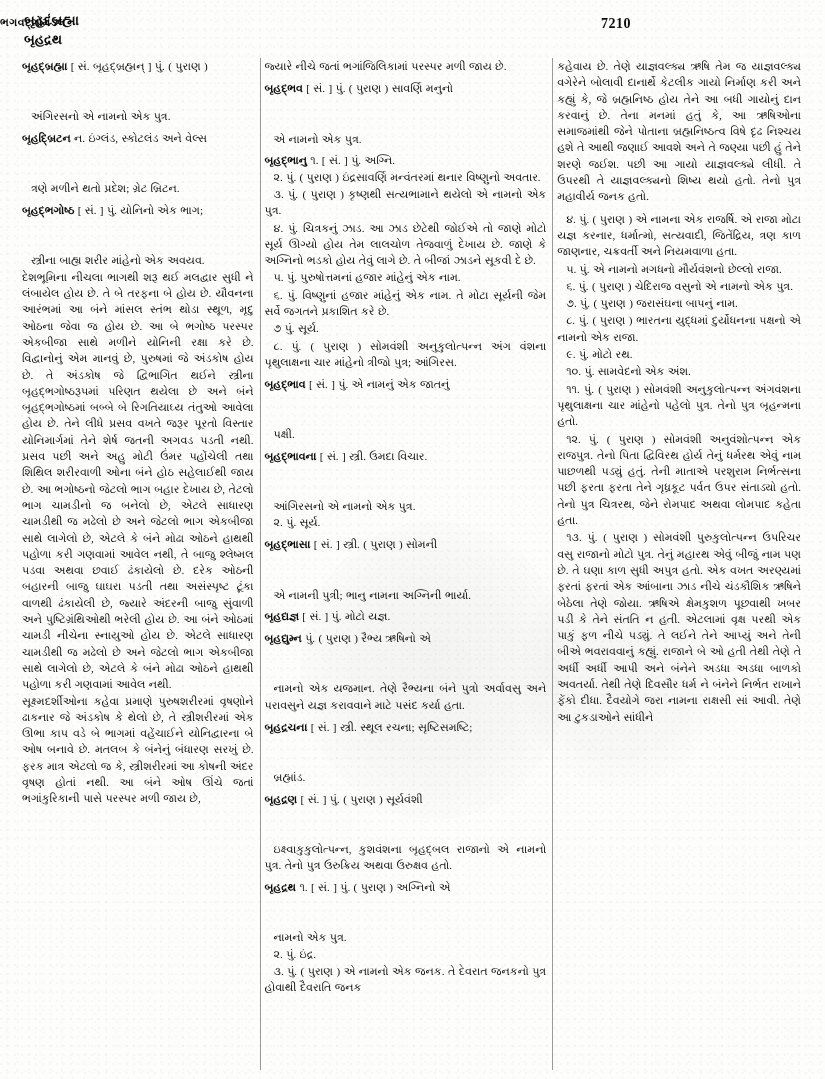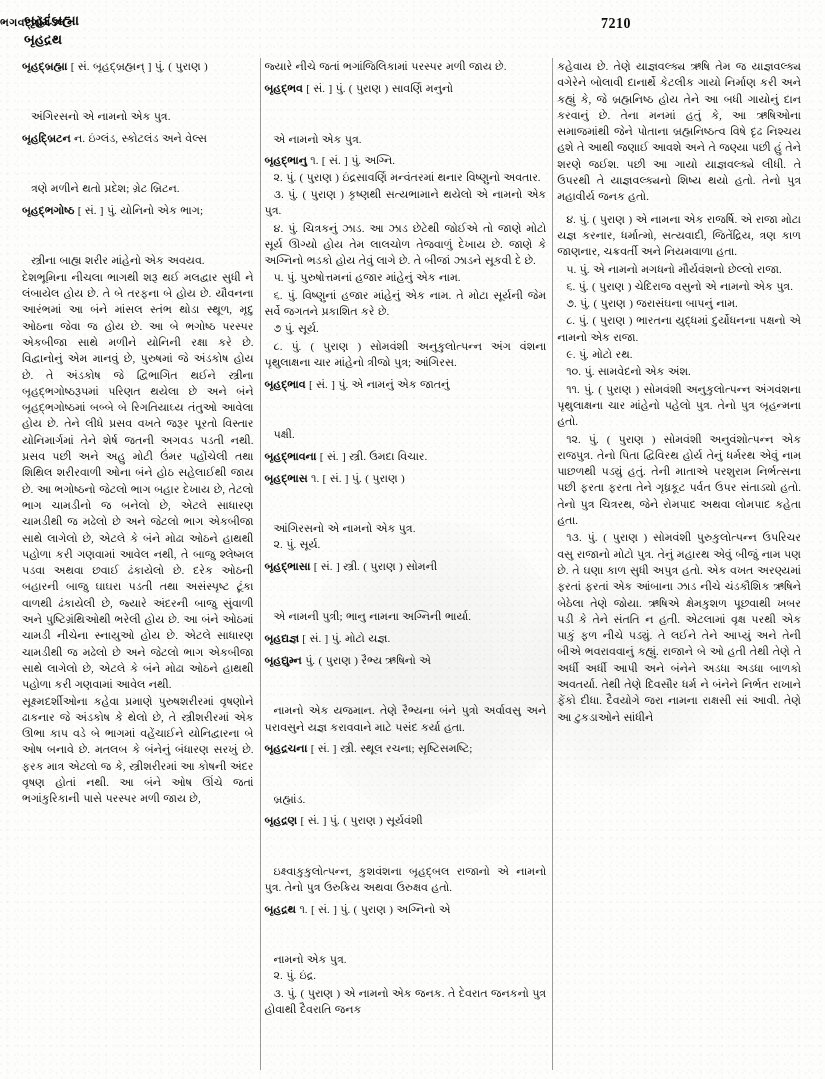--- a/index.html
+++ b/index.html
@@ -181,24 +181,20 @@
       </div>
 
       <div class="entry">
         <div class="para hang">
           <span class="hw">બૃહદ્ભાવના</span>
           <span>[ સં. ] સ્ત્રી. ઉમદા વિચાર.</span>
         </div>
       </div>
 
       <div class="entry">
-        <div class="para hang">
-          <span class="hw">બૃહદ્ભાસ</span>
-          <span>૧. [ સં. ] પું. ( પુરાણ )</span>
-        </div>
         <div class="sub">આંગિરસનો એ નામનો એક પુત્ર.</div>
         <div class="numline">૨. પું. સૂર્ય.</div>
       </div>
 
       <div class="entry">
         <div class="para hang">
           <span class="hw">બૃહદ્ભાસા</span>
           <span>[ સં. ] સ્ત્રી. ( પુરાણ ) સોમની</span>
         </div>
         <div class="sub">એ નામની પુત્રી; ભાનુ નામના અગ્નિની ભાર્યા.</div>

